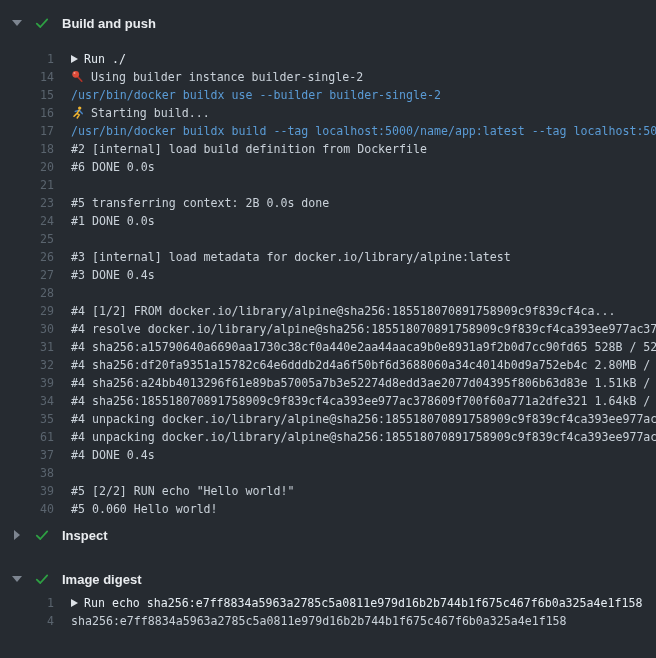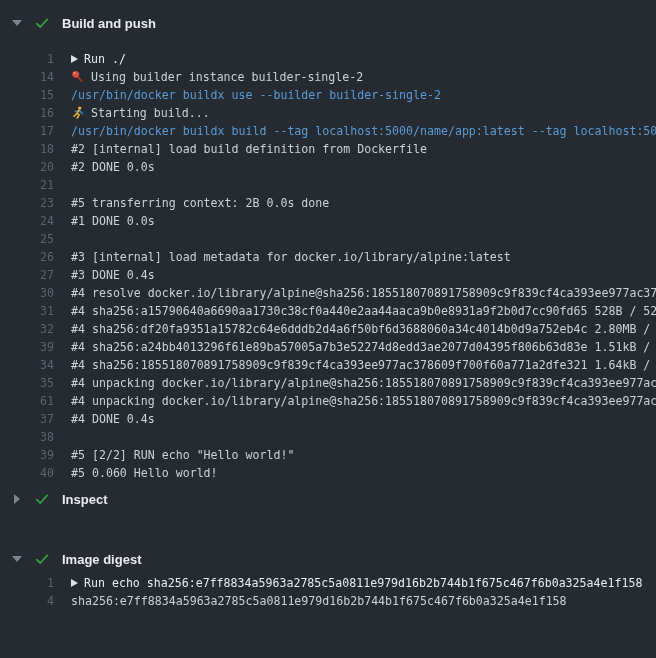--- a/index.html
+++ b/index.html
@@ -90,21 +90,21 @@
     border-left: 7px solid #dde2e7;
     margin-right: 6px;
   }
   .inline-icon {
     vertical-align: -2px;
     margin-right: 7px;
   }
   .margin-sec1-lines { margin-top: 12px; }
   .margin-sec1-header { padding-top: 8px; height: 30px; }
   .margin-inspect { margin-top: 6px; }
-  .margin-digest { margin-top: 38px; }
+  .margin-digest { margin-top: 22px; }
   .margin-digest-lines { margin-top: 4px; }
 </style>
 </head>
 <body>
 
 <div class="log-viewer">
 
   <div>
     <div class="section-header margin-sec1-header">
       <span class="toggle-wrap">
@@ -125,27 +125,29 @@
               <circle cx="3.5" cy="3.1" r="1" fill="#f4978c"></circle>
             </svg>Using builder instance builder-single-2</span></div>
         <div class="log-line"><span class="ln">15</span><span class="txt command">/usr/bin/docker buildx use --builder builder-single-2</span></div>
         <div class="log-line"><span class="ln">16</span><span class="txt plain"><svg class="inline-icon" width="13" height="13" viewBox="0 0 13 13">
               <circle cx="8.7" cy="2.1" r="1.7" fill="#f0b42f"></circle>
               <path d="M8.7 4.2 L4.3 5.4 M8.4 4.6 L11.2 7.6" stroke="#4a84c4" stroke-width="1.5" stroke-linecap="round" fill="none"></path>
               <path d="M8.2 4.2 L6 7.4 L8.2 9 L6.2 12 M6 7.4 L3 10.2" stroke="#f0b42f" stroke-width="1.5" stroke-linecap="round" fill="none"></path>
             </svg>Starting build...</span></div>
         <div class="log-line"><span class="ln">17</span><span class="txt command">/usr/bin/docker buildx build --tag localhost:5000/name/app:latest --tag localhost:5000/name/app:1.0.0</span></div>
         <div class="log-line"><span class="ln">18</span><span class="txt plain">#2 [internal] load build definition from Dockerfile</span></div>
-        <div class="log-line"><span class="ln">20</span><span class="txt plain">#2 DONE 0.0s</span></div>
+        <div class="log-line"><span class="ln">20</span><span class="txt plain">#6 DONE 0.0s</span></div>
         <div class="log-line"><span class="ln">21</span><span class="txt plain"></span></div>
         <div class="log-line"><span class="ln">23</span><span class="txt plain">#5 transferring context: 2B 0.0s done</span></div>
         <div class="log-line"><span class="ln">24</span><span class="txt plain">#1 DONE 0.0s</span></div>
         <div class="log-line"><span class="ln">25</span><span class="txt plain"></span></div>
         <div class="log-line"><span class="ln">26</span><span class="txt plain">#3 [internal] load metadata for docker.io/library/alpine:latest</span></div>
         <div class="log-line"><span class="ln">27</span><span class="txt plain">#3 DONE 0.4s</span></div>
+        <div class="log-line"><span class="ln">28</span><span class="txt plain"></span></div>
+        <div class="log-line"><span class="ln">29</span><span class="txt plain">#4 [1/2] FROM docker.io/library/alpine@sha256:185518070891758909c9f839cf4ca...</span></div>
         <div class="log-line"><span class="ln">30</span><span class="txt plain">#4 resolve docker.io/library/alpine@sha256:185518070891758909c9f839cf4ca393ee977ac378609f700f60a771a2dfe321 done</span></div>
         <div class="log-line"><span class="ln">31</span><span class="txt plain">#4 sha256:a15790640a6690aa1730c38cf0a440e2aa44aaca9b0e8931a9f2b0d7cc90fd65 528B / 528B done</span></div>
         <div class="log-line"><span class="ln">32</span><span class="txt plain">#4 sha256:df20fa9351a15782c64e6dddb2d4a6f50bf6d3688060a34c4014b0d9a752eb4c 2.80MB / 2.80MB done</span></div>
         <div class="log-line"><span class="ln">39</span><span class="txt plain">#4 sha256:a24bb4013296f61e89ba57005a7b3e52274d8edd3ae2077d04395f806b63d83e 1.51kB / 1.51kB done</span></div>
         <div class="log-line"><span class="ln">34</span><span class="txt plain">#4 sha256:185518070891758909c9f839cf4ca393ee977ac378609f700f60a771a2dfe321 1.64kB / 1.64kB done</span></div>
         <div class="log-line"><span class="ln">35</span><span class="txt plain">#4 unpacking docker.io/library/alpine@sha256:185518070891758909c9f839cf4ca393ee977ac378609f700f60a771a2dfe321</span></div>
         <div class="log-line"><span class="ln">61</span><span class="txt plain">#4 unpacking docker.io/library/alpine@sha256:185518070891758909c9f839cf4ca393ee977ac378609f700f60a771a2dfe321 0.1s done</span></div>
         <div class="log-line"><span class="ln">37</span><span class="txt plain">#4 DONE 0.4s</span></div>
         <div class="log-line"><span class="ln">38</span><span class="txt plain"></span></div>
         <div class="log-line"><span class="ln">39</span><span class="txt plain">#5 [2/2] RUN echo "Hello world!"</span></div>

